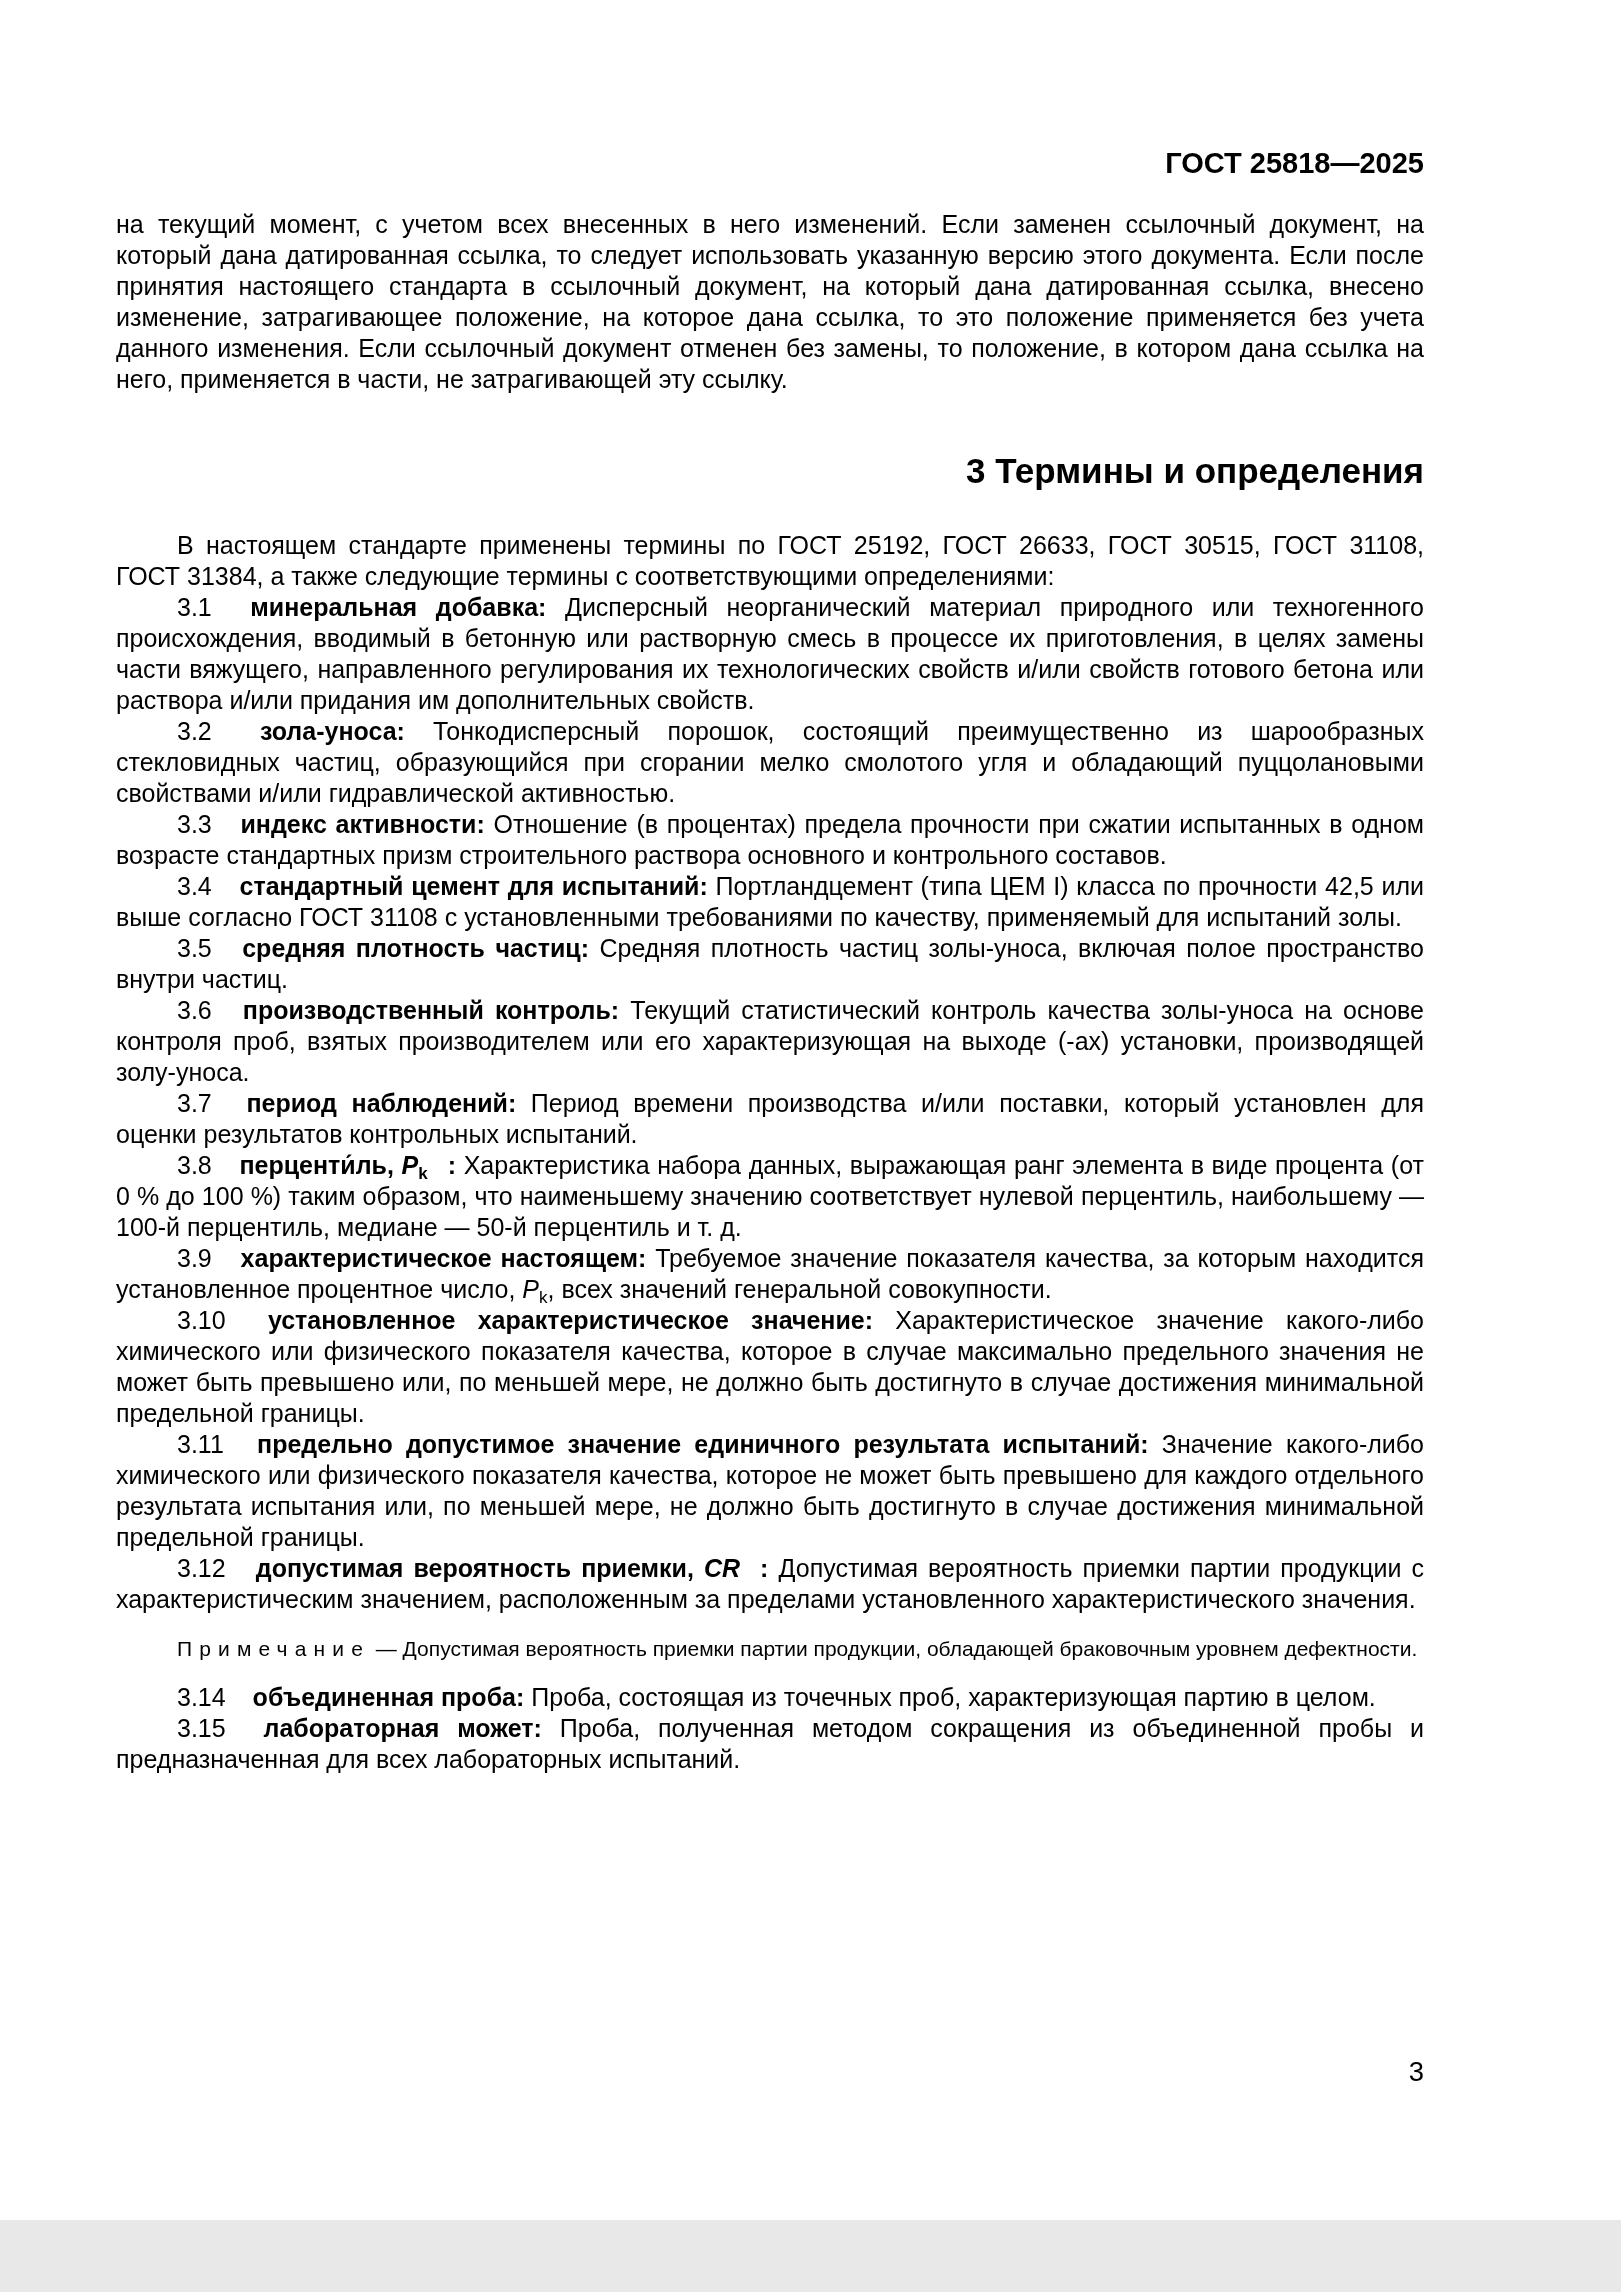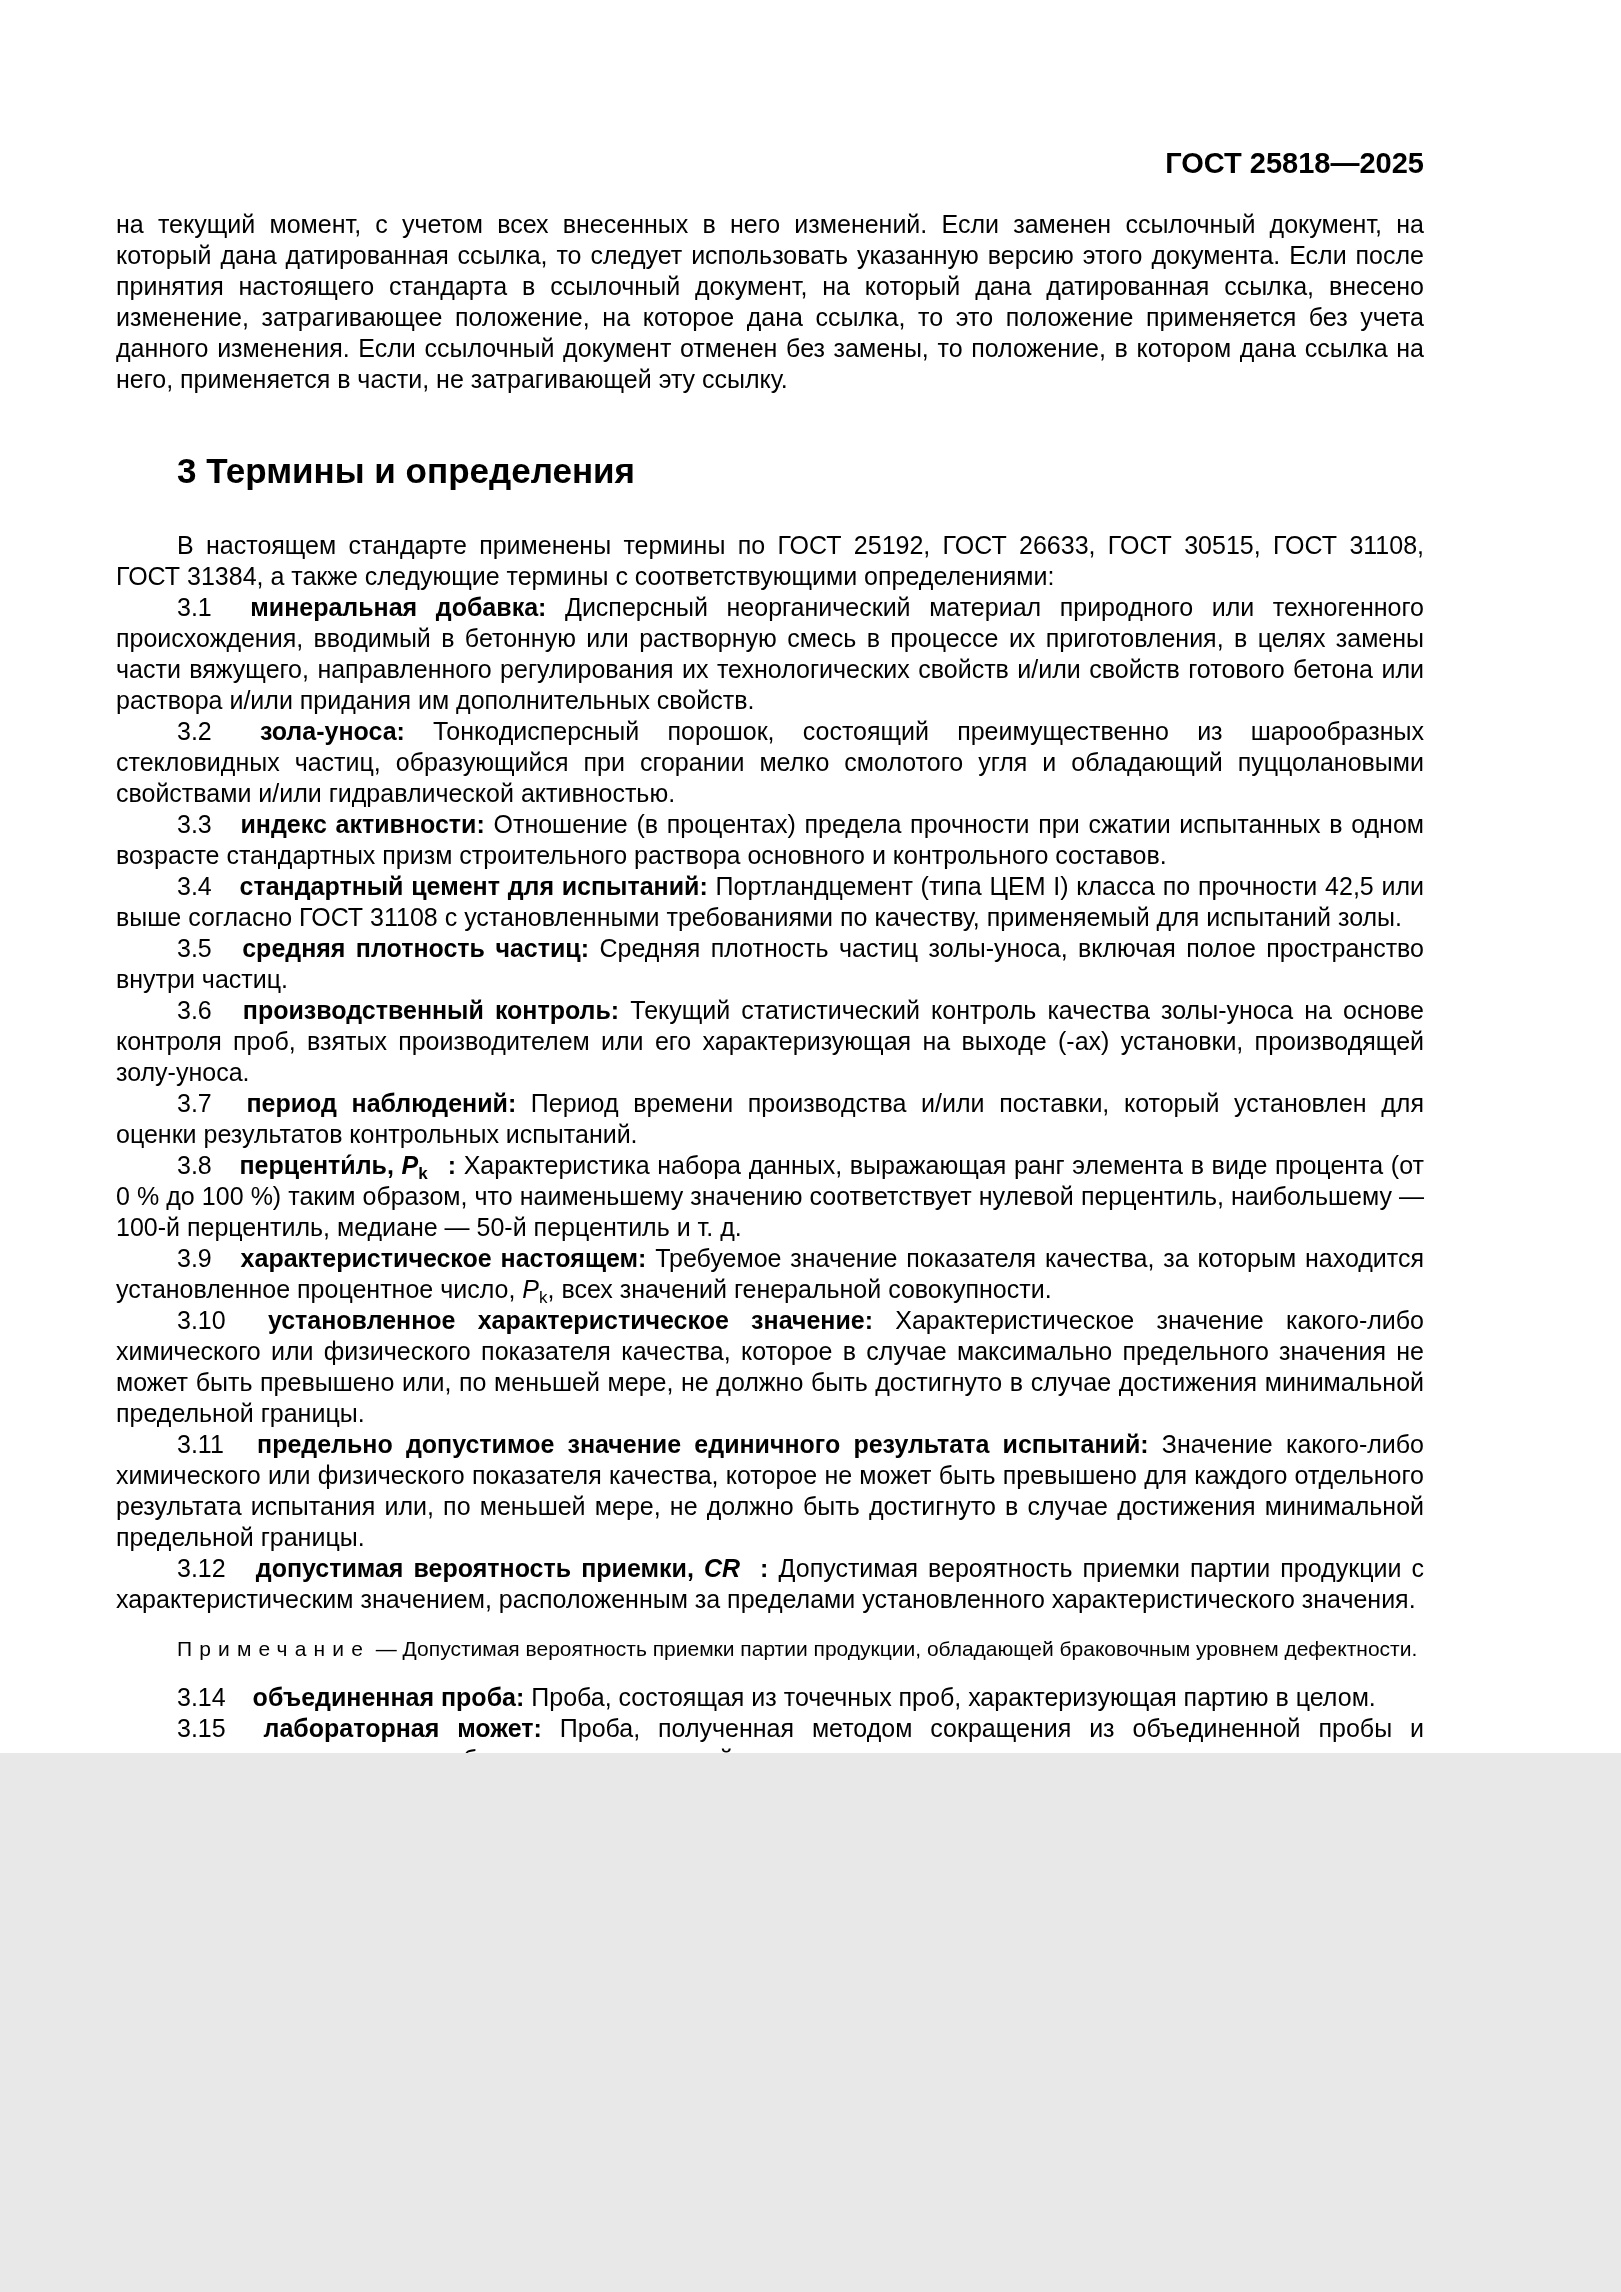--- a/index.html
+++ b/index.html
@@ -3,21 +3,21 @@
 <meta charset="utf-8">
 <style>
   html, body {
     margin: 0;
     padding: 0;
     background: #e8e8e8;
   }
   .page {
     position: relative;
     width: 1621px;
-    height: 1753px;
+    height: 2220px;
     background: #ffffff;
     color: #000000;
     font-family: "Liberation Sans", "DejaVu Sans", sans-serif;
     overflow: hidden;
     margin: 0 auto;
   }
   .content {
     position: absolute;
     top: 147px;
     left: 116px;
@@ -30,20 +30,21 @@
     text-align: right;
     margin: 0 0 29px 0;
     white-space: nowrap;
   }
   .heading {
     font-size: 35px;
     font-weight: bold;
     line-height: 41px;
     margin: 55px 0 39px 0;
     text-indent: 61px;
+    text-align: right;
   }
   .para {
     margin: 0;
     font-size: 25px;
     line-height: 31px;
     text-align: justify;
     text-indent: 61px;
   }
   .para.cont {
     text-indent: 0;

